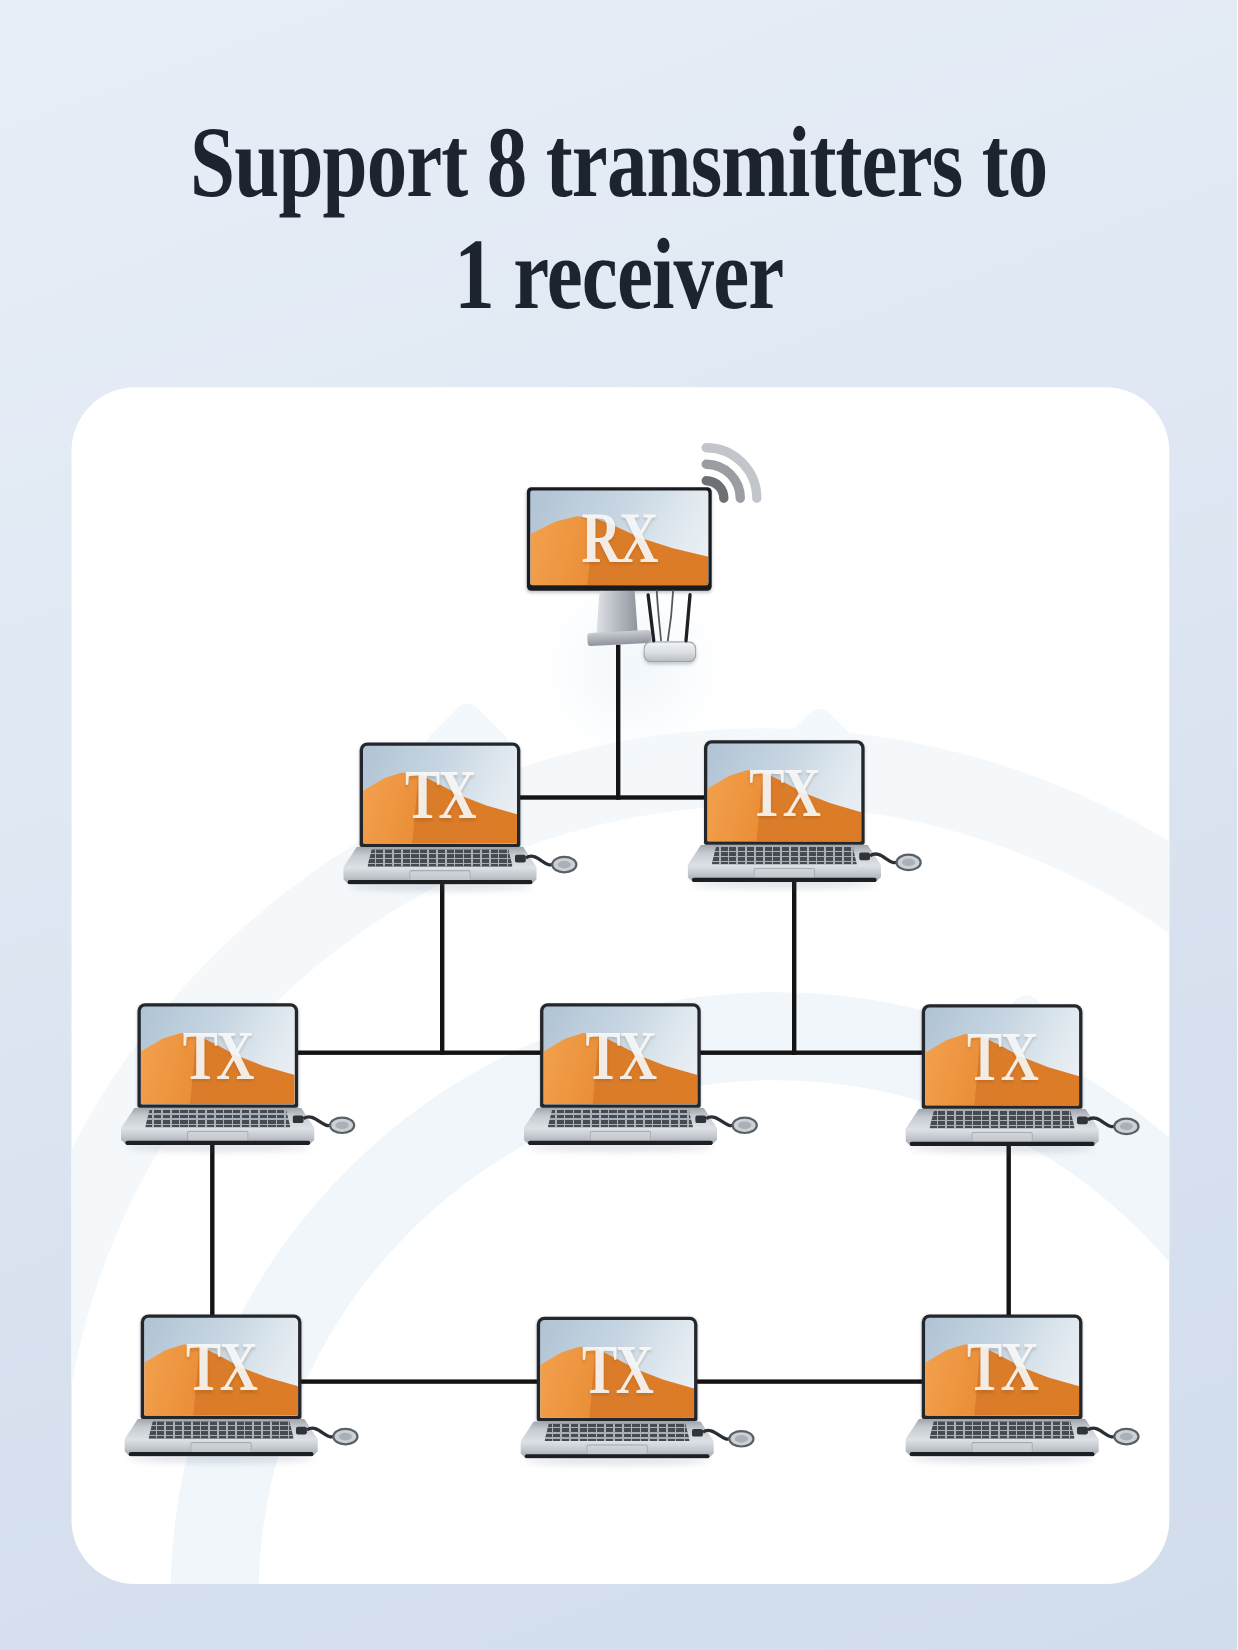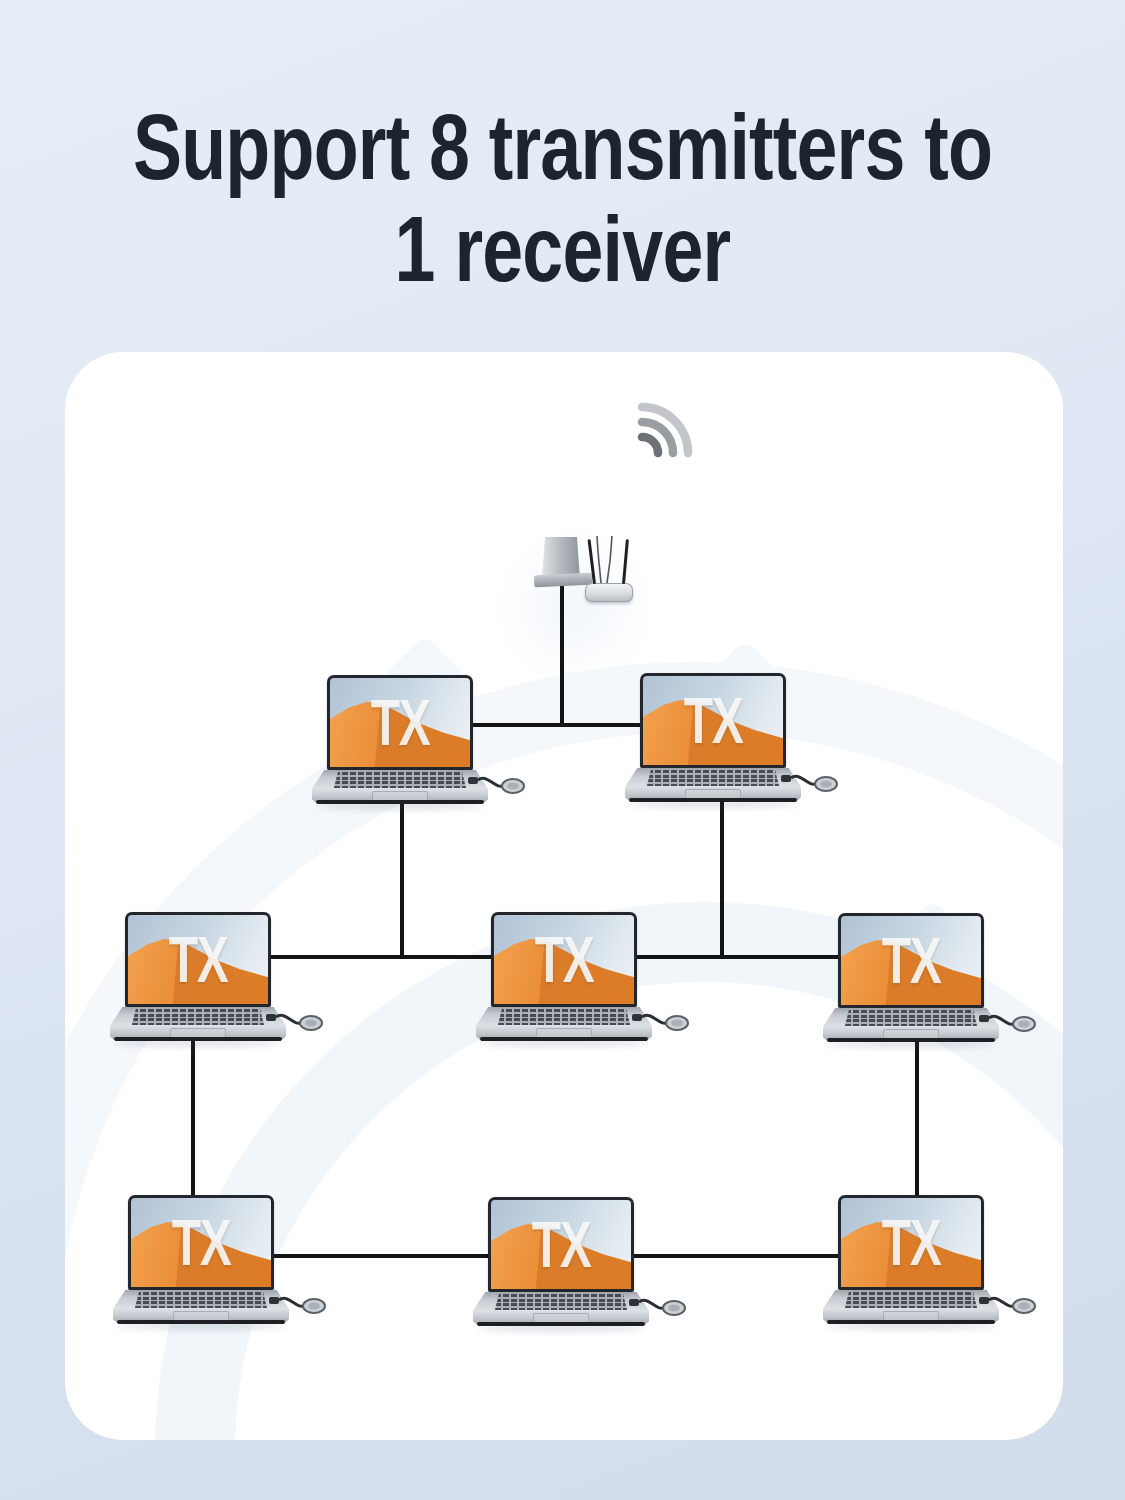--- a/index.html
+++ b/index.html
@@ -1,18 +1,18 @@
 <!DOCTYPE html>
 <html><head>
 <meta charset="utf-8">
 <style>
   html,body{margin:0;padding:0;}
   body{width:1125px;height:1500px;overflow:hidden;font-family:"Liberation Sans",sans-serif;}
   .page{position:relative;width:1125px;height:1500px;
-        background:linear-gradient(160deg,#e8eef7 0%,#dfe8f3 38%,#d6e0ee 72%,#d2ddec 100%);}
+        background:linear-gradient(160deg,#e8eef7 0%,#dfe8f3 38%,#d6e0ee 72%,#d2ddec 100%);font-family:Liberation Serif, serif;}
   
   .title{position:absolute;left:0;top:96px;width:100%;text-align:center;z-index:1;
          color:#1c2430;font-weight:bold;font-size:92px;line-height:102px;letter-spacing:-1px;
          transform:scaleX(0.80);transform-origin:50% 0;}
   .title div{white-space:nowrap;}
   
   .card{position:absolute;left:65px;top:352px;width:998px;height:1088px;background:#ffffff;
         border-radius:58px;overflow:hidden;z-index:0;}
   .ring{position:absolute;border-radius:50%;}
   .ring1{width:940px;height:940px;left:90px;top:550px;border:80px solid #f1f6fa;}
@@ -99,20 +99,27 @@
   <div class="line" style="left:915px;top:1034px;width:4px;height:165px;"></div>
   <div class="line" style="left:266px;top:1254px;width:226px;height:4px;"></div>
   <div class="line" style="left:629px;top:1254px;width:213px;height:4px;"></div>
 
   <div class="monitor">
     <svg class="wifi" width="80" height="72" viewBox="0 0 80 72">
       <path d="M58 60 A46 46 0 0 0 12 14" stroke="#c2c6ca" stroke-width="8.5" fill="none" stroke-linecap="round"></path>
       <path d="M43 60 A31 31 0 0 0 12 29" stroke="#9a9ea3" stroke-width="8.5" fill="none" stroke-linecap="round"></path>
       <path d="M28 60 A16 16 0 0 0 12 44" stroke="#6d7176" stroke-width="8.5" fill="none" stroke-linecap="round"></path>
     </svg>
+    <div class="mon-screen">
+      <div class="wallpaper">
+        <div class="dune-a"></div>
+        <div class="dune-b"></div>
+      </div>
+      <div class="dev-label mon-label">RX</div>
+    </div>
     <div class="stand-neck"></div>
     <div class="stand-foot"></div>
     <svg class="rx-wires" width="30" height="50" viewBox="0 0 30 50">
       <path d="M7 0 C 8 20, 10 35, 11 47" stroke="#53575c" stroke-width="1.6" fill="none"></path>
       <path d="M22 0 C 21 20, 19 35, 17 47" stroke="#53575c" stroke-width="1.6" fill="none"></path>
     </svg>
     <div class="receiver">
       <div class="antenna ant-l"></div>
       <div class="antenna ant-r"></div>
     </div>

